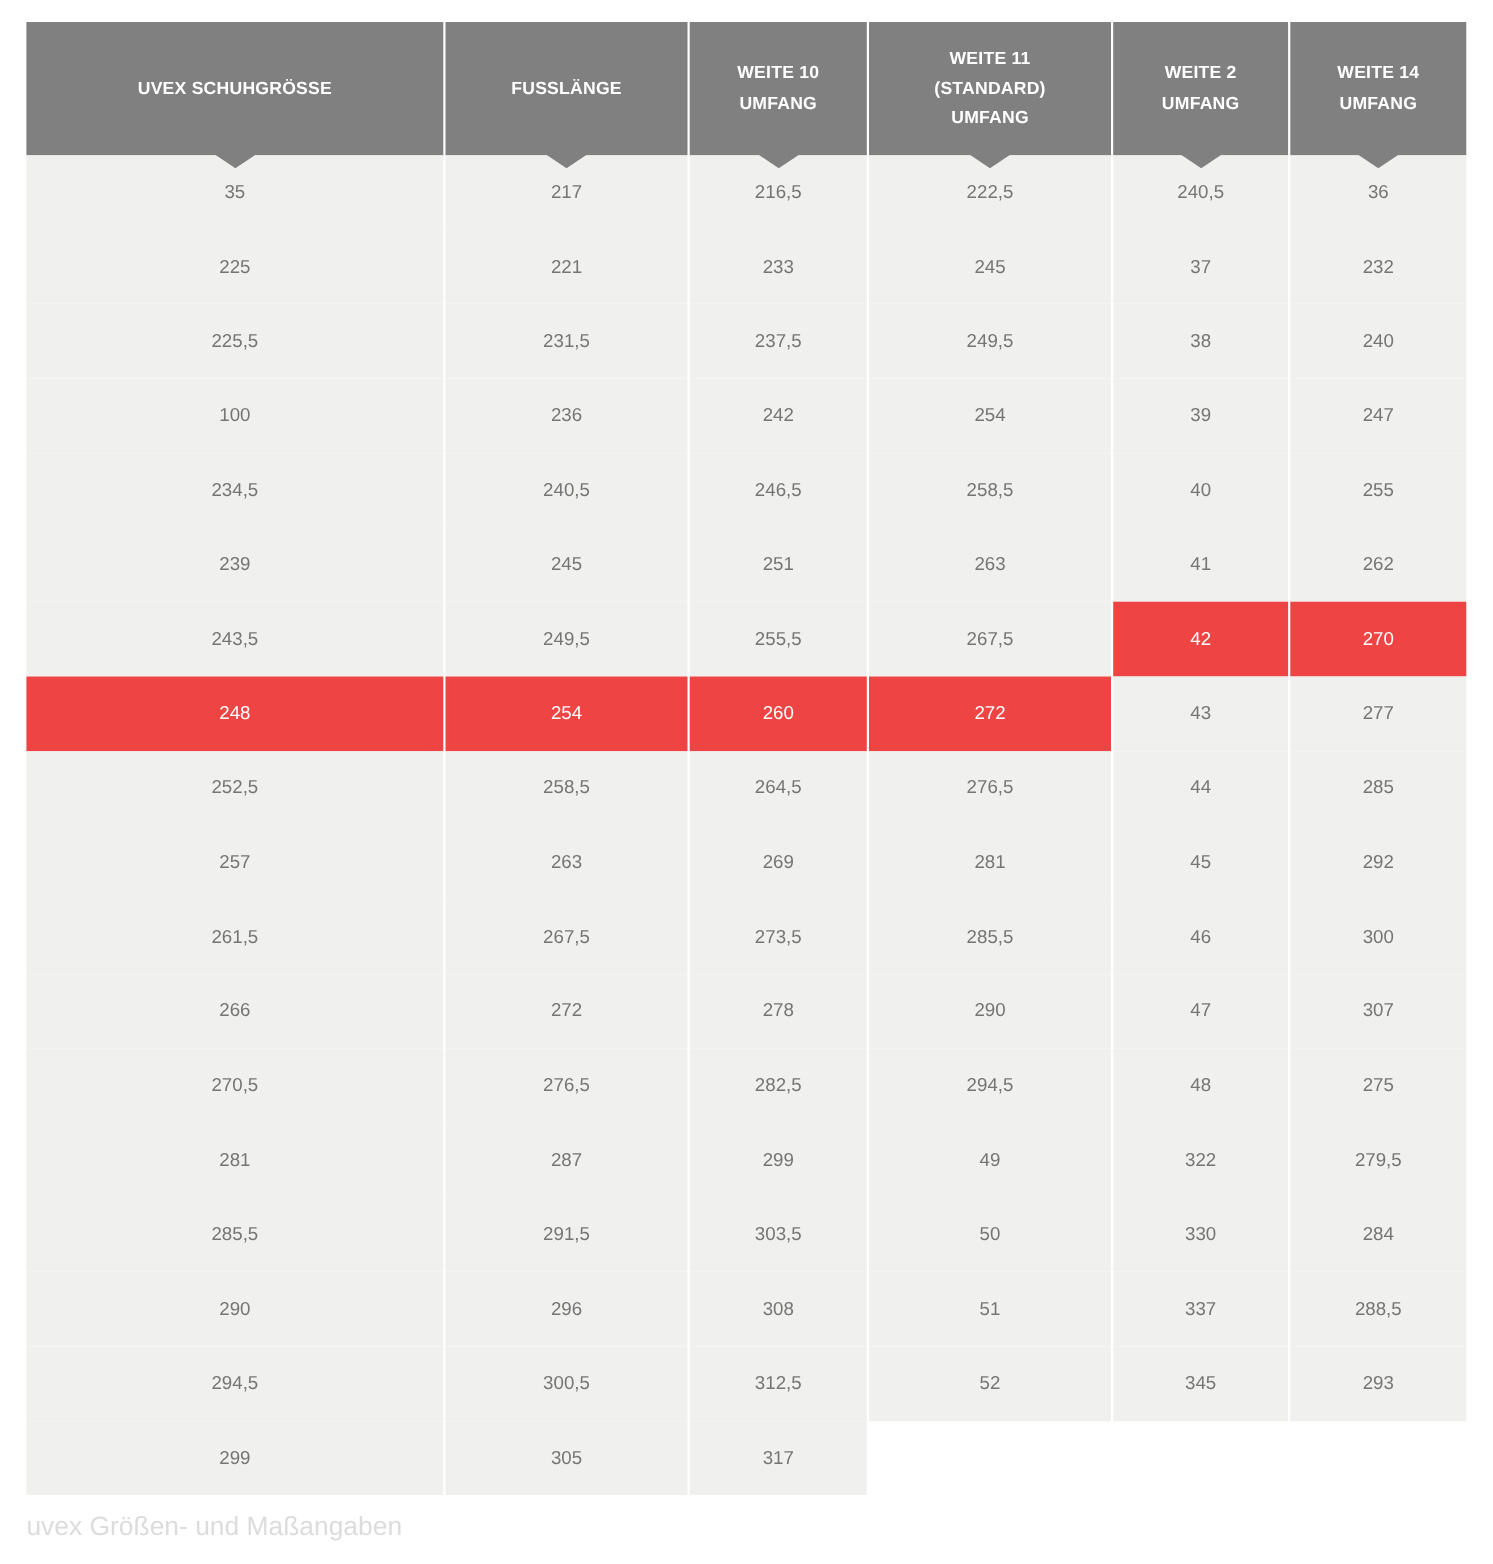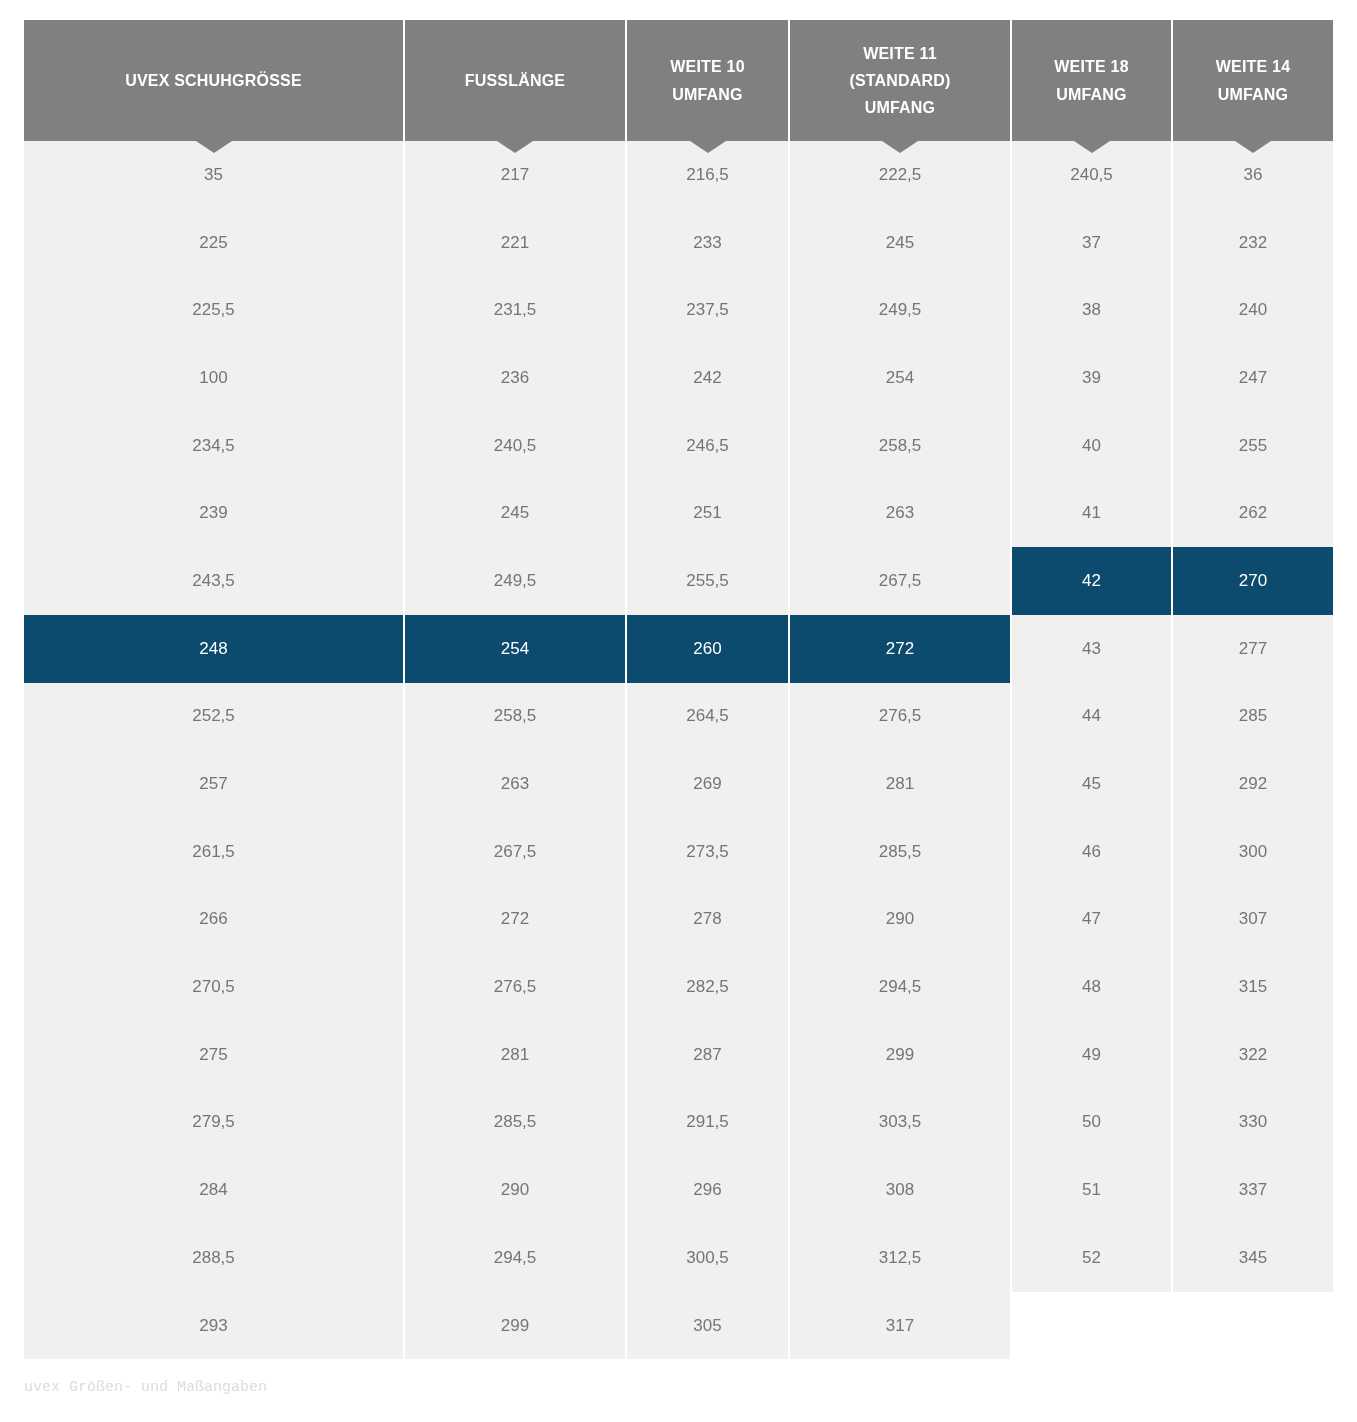--- a/index.html
+++ b/index.html
@@ -54,29 +54,28 @@
     background: #f0f0ef;
     color: #757575;
     font-size: 17px;
     height: 67.7px;
     display: flex;
     align-items: center;
     justify-content: center;
     text-align: center;
   }
   .cell.hl {
-    background: #0c4a6e;
+    background: #ef4444;
     color: #ffffff;
   }
   .caption {
     margin: 16px 0 0 24px;
     color: #dcdcdc;
-    font-size: 15px;
+    font-size: 24px;
     line-height: 25px;
-    font-family: Liberation Mono, monospace;
   }
 </style>
 </head>
 <body>
 
 <div class="table-wrap">
   <div class="grid" id="table-grid">
     <div class="header-cell">
       <span class="header-label">UVEX SCHUHGRÖSSE</span>
       <span class="arrow"></span>
@@ -90,21 +89,21 @@
 UMFANG</span>
       <span class="arrow"></span>
     </div>
     <div class="header-cell">
       <span class="header-label">WEITE 11
 (STANDARD)
 UMFANG</span>
       <span class="arrow"></span>
     </div>
     <div class="header-cell">
-      <span class="header-label">WEITE 18
+      <span class="header-label">WEITE 2
 UMFANG</span>
       <span class="arrow"></span>
     </div>
     <div class="header-cell">
       <span class="header-label">WEITE 14
 UMFANG</span>
       <span class="arrow"></span>
     </div>
   <div class="cell">35</div>
       <div class="cell">217</div>
@@ -176,21 +175,20 @@
       <div class="cell">272</div>
       <div class="cell">278</div>
       <div class="cell">290</div>
       <div class="cell">47</div>
       <div class="cell">307</div>
       <div class="cell">270,5</div>
       <div class="cell">276,5</div>
       <div class="cell">282,5</div>
       <div class="cell">294,5</div>
       <div class="cell">48</div>
-      <div class="cell">315</div>
       <div class="cell">275</div>
       <div class="cell">281</div>
       <div class="cell">287</div>
       <div class="cell">299</div>
       <div class="cell">49</div>
       <div class="cell">322</div>
       <div class="cell">279,5</div>
       <div class="cell">285,5</div>
       <div class="cell">291,5</div>
       <div class="cell">303,5</div>

